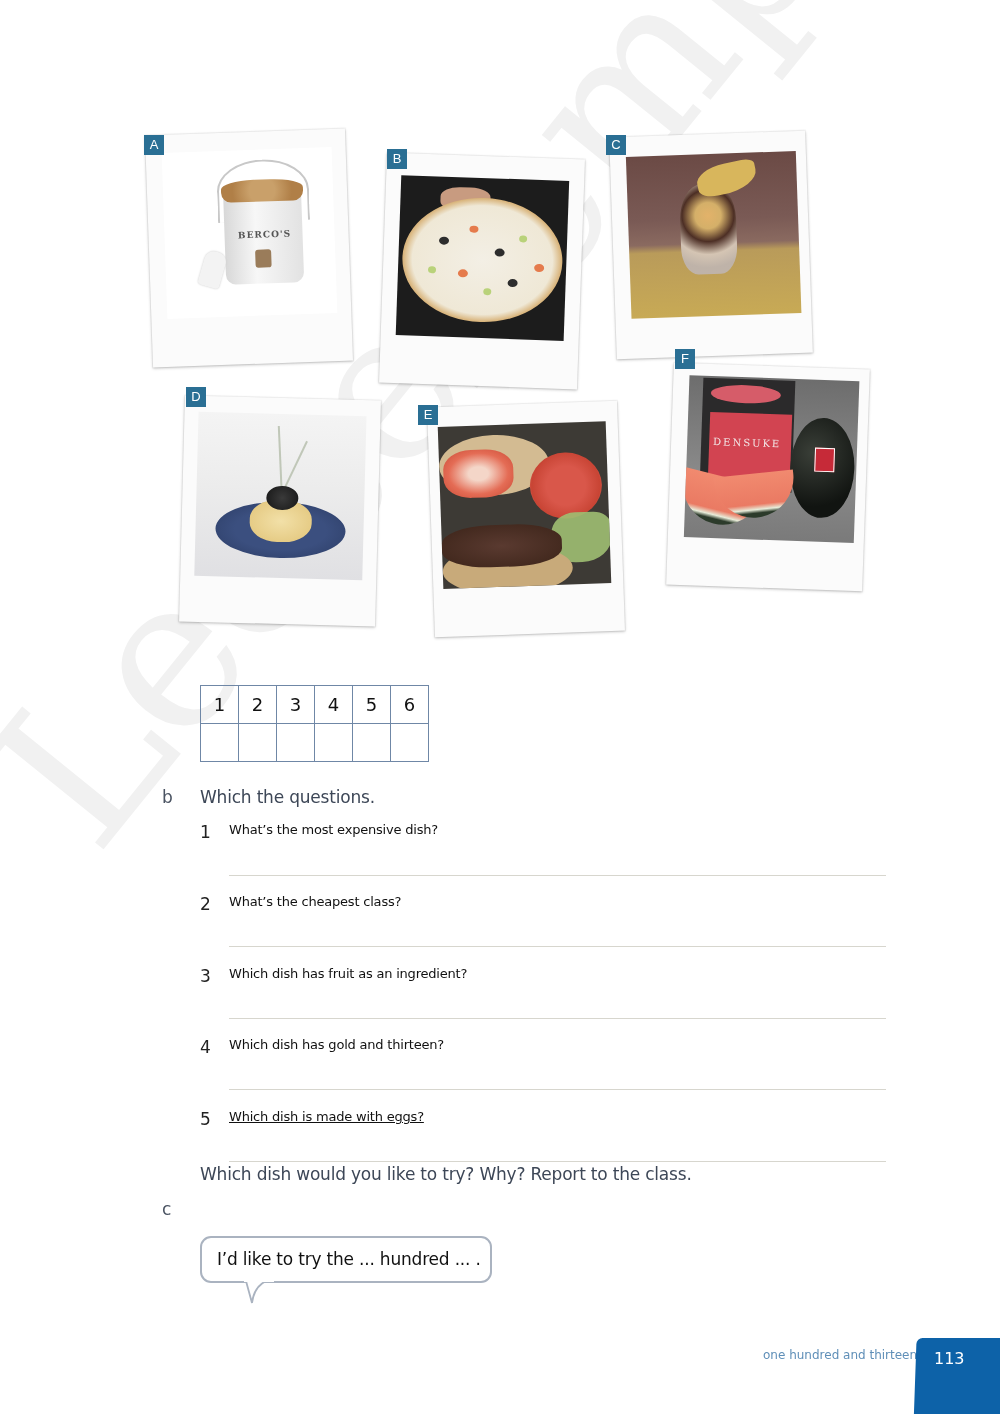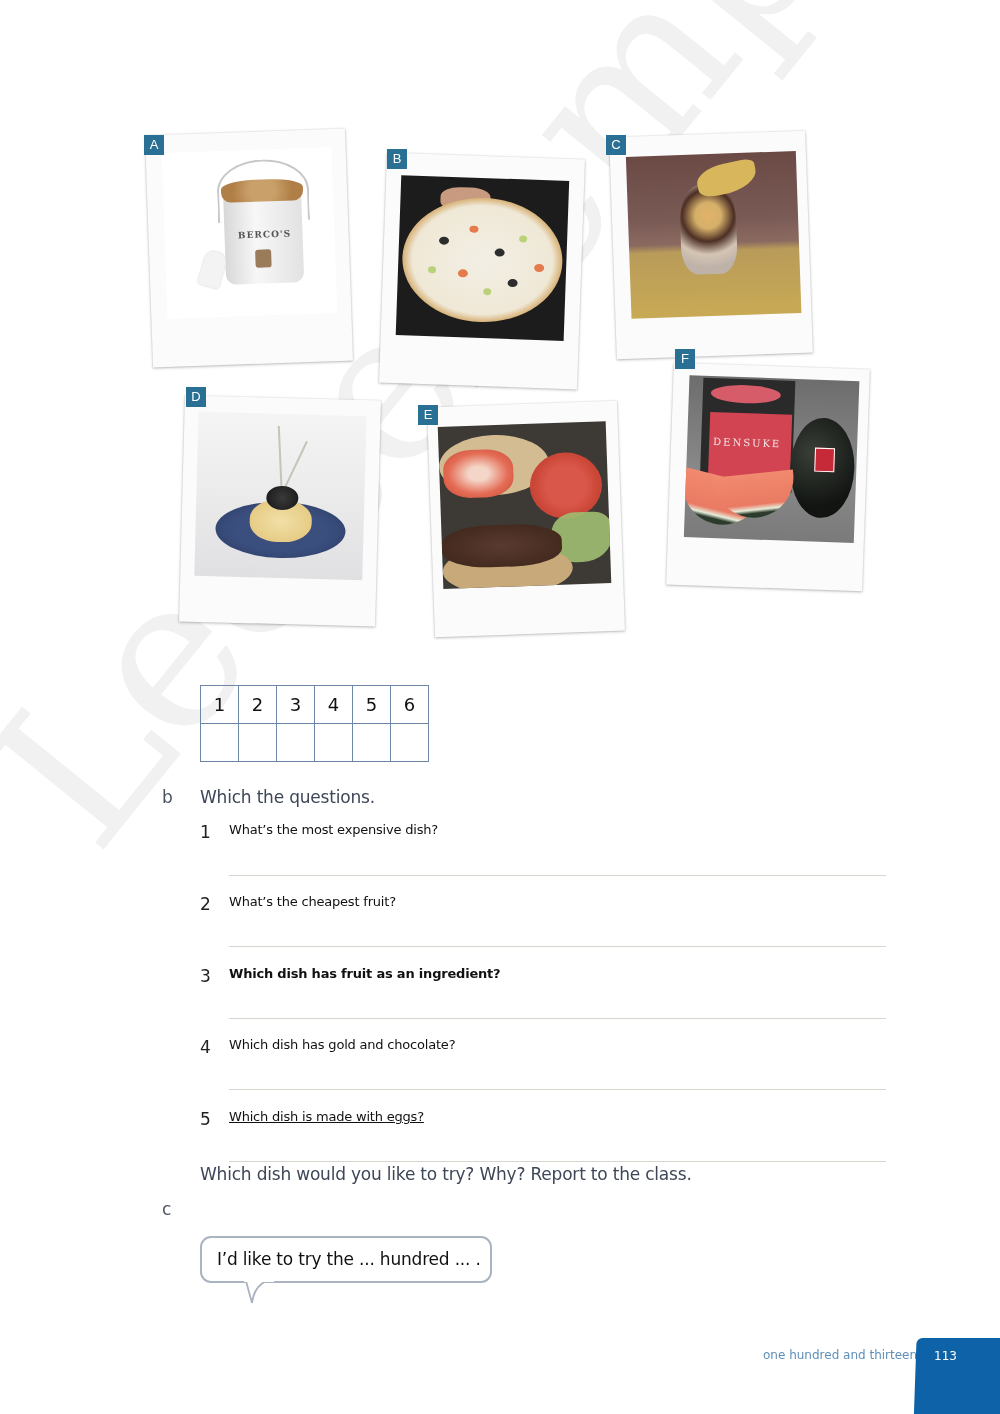--- a/index.html
+++ b/index.html
@@ -82,21 +82,21 @@
   .bubble {
     position:absolute; left:200px; top:1236px; width:292px; height:47px;
     border:2px solid #aab3c0; border-radius:11px; background:#fff; z-index:2;
     box-sizing:border-box;
   }
   .bubble-text { position:absolute; left:15px; top:11px; font-size:17px; color:#111; white-space:nowrap; letter-spacing:-0.2px; }
   .bubble-tail { position:absolute; left:44px; top:43px; z-index:3; }
   
   .footer-text { position:absolute; left:763px; top:1348px; font-family:"DejaVu Sans", sans-serif; font-size:12px; color:#5f8fb8; z-index:2; }
   .page-tab { position:absolute; left:915px; top:1338px; width:100px; height:90px; background:#0d62a8; border-radius:6px 0 0 0; transform:skewX(-2deg); z-index:2; }
-  .page-num { position:absolute; left:934px; top:1349px; font-family:"DejaVu Sans", sans-serif; font-size:12px; color:#fff; z-index:3; }
+  .page-num { position:absolute; left:934px; top:1349px; font-family:"DejaVu Sans", sans-serif; font-size:16px; color:#fff; z-index:3; }
 </style>
 </head>
 <body>
 
 <div class="watermark">Leesexemplaar</div>
 
 <div class="polaroid" style="left:149px;top:132px;width:200px;height:232px;transform:rotate(-2deg);">
   <div class="photo pa" style="left:16px;top:18px;width:170px;height:166px;">
     <div class="tin-handle"></div>
     <div class="tin"></div>
@@ -192,29 +192,29 @@
   </table>
 
 <div class="sec-letter" style="left:162px;top:787px;">b</div>
 <div class="sec-title" style="left:200px;top:787px;">Which the questions.</div>
 
 <div class="q-num" style="top:822px;">1</div>
 <div class="q-text" style="top:822px;">What’s the most expensive dish?</div>
 <div class="answer-line" style="top:875px;"></div>
 
 <div class="q-num" style="top:894px;">2</div>
-<div class="q-text" style="top:894px;">What’s the cheapest fruit?</div>
+<div class="q-text" style="top:894px;">What’s the cheapest class?</div>
 <div class="answer-line" style="top:946px;"></div>
 
 <div class="q-num" style="top:966px;">3</div>
-<div class="q-text" style="top:966px;font-weight:bold;">Which dish has fruit as an ingredient?</div>
+<div class="q-text" style="top:966px;">Which dish has fruit as an ingredient?</div>
 <div class="answer-line" style="top:1018px;"></div>
 
 <div class="q-num" style="top:1037px;">4</div>
-<div class="q-text" style="top:1037px;">Which dish has gold and chocolate?</div>
+<div class="q-text" style="top:1037px;">Which dish has gold and thirteen?</div>
 <div class="answer-line" style="top:1089px;"></div>
 
 <div class="q-num" style="top:1109px;">5</div>
 <div class="q-text" style="top:1109px;text-decoration:underline;">Which dish is made with eggs?</div>
 <div class="answer-line" style="top:1161px;"></div>
 
 <div class="sec-letter" style="left:162px;top:1199px;">c</div>
 <div class="sec-title" style="left:200px;top:1164px;">Which dish would you like to try? Why? Report to the class.</div>
 
 <div class="bubble">

